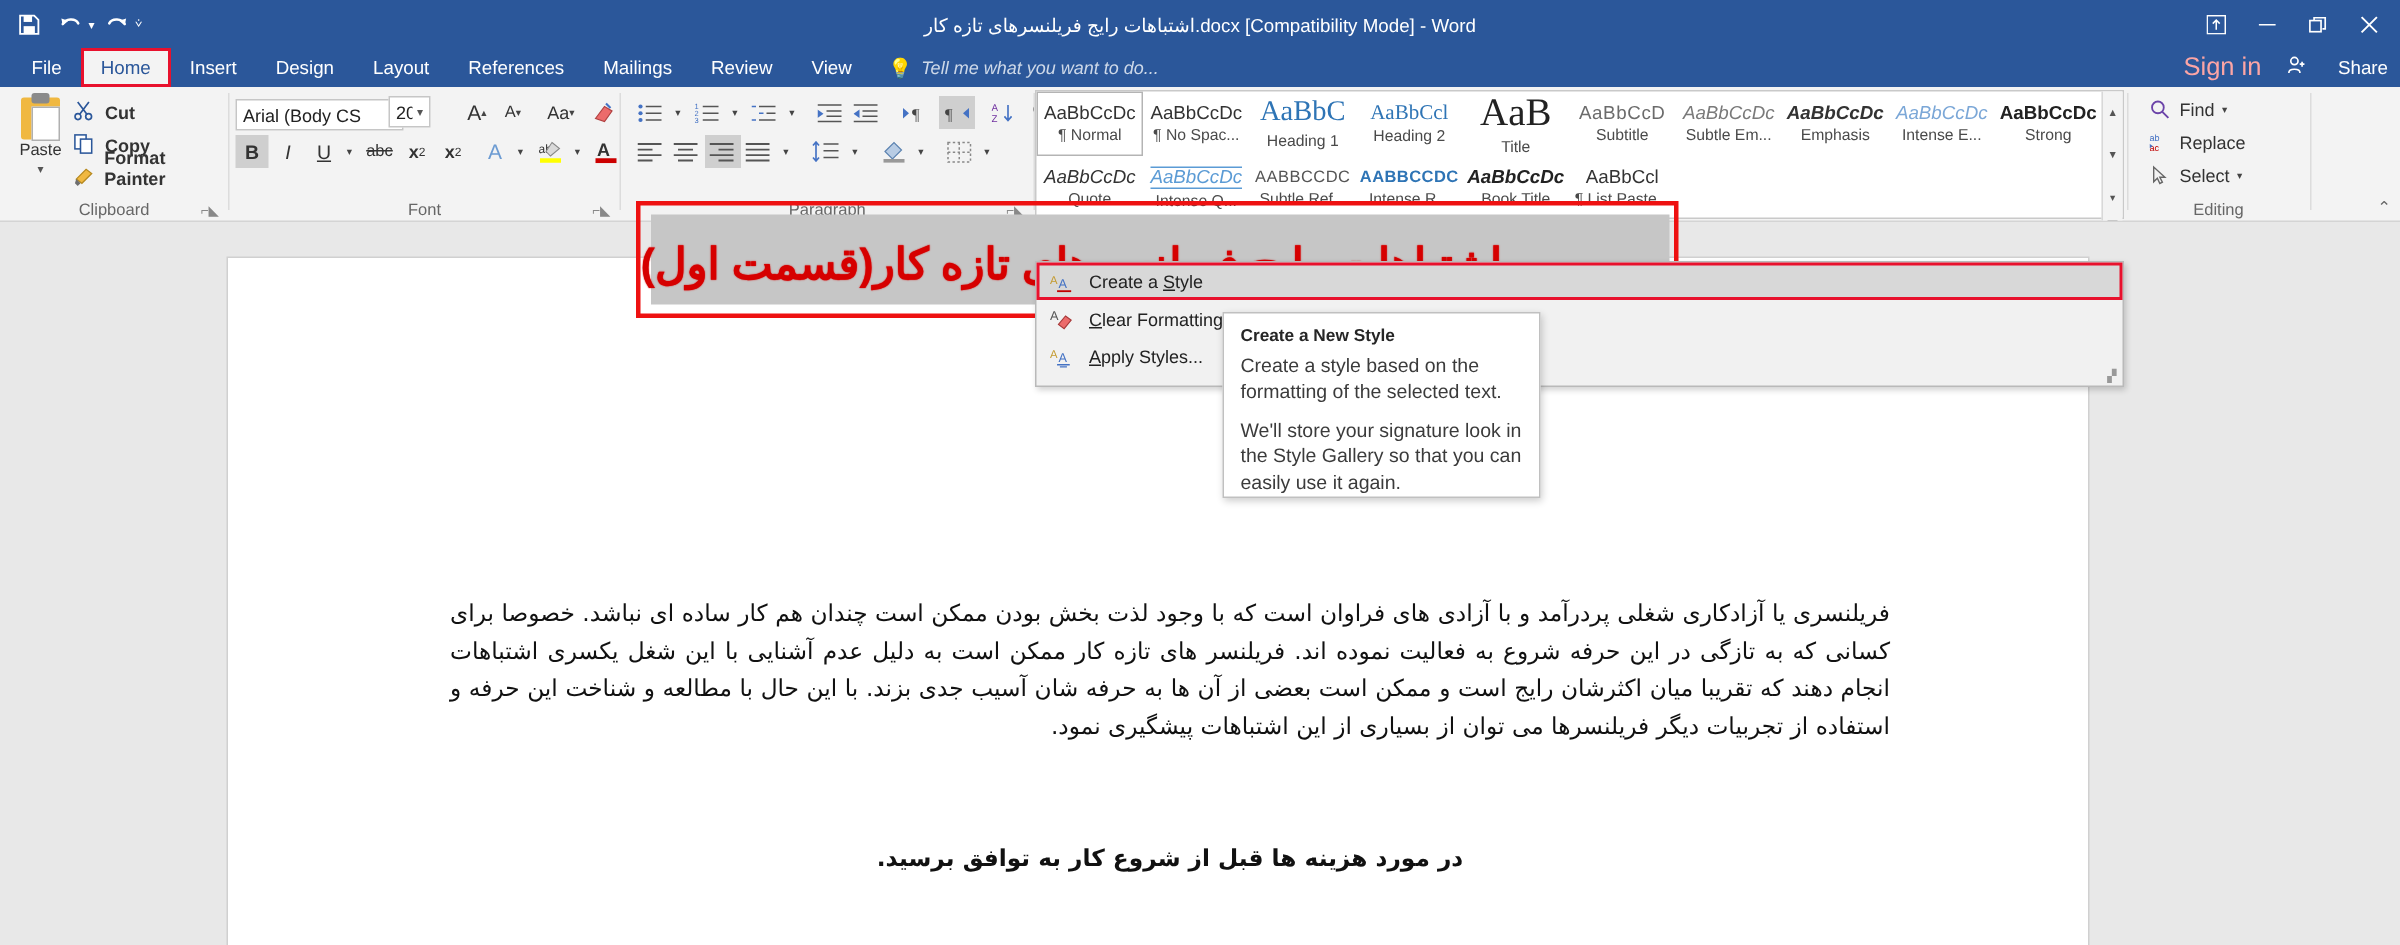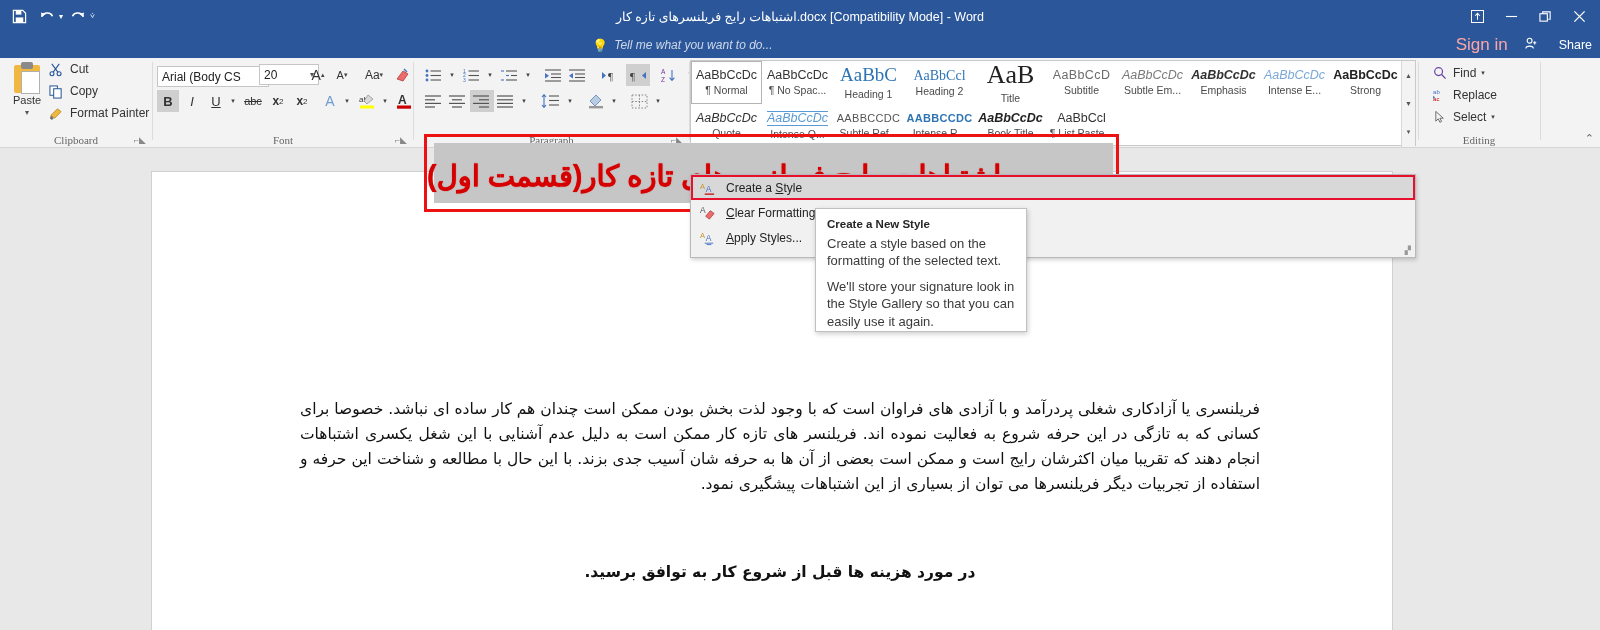--- a/index.html
+++ b/index.html
@@ -59,40 +59,40 @@
   .share { color: #fff; font-size: 12.5px; display: flex; align-items: center; gap: 21px; }
 
   
   .ribbon {
     position: absolute; top: 58px; left: 0; width: 1600px; height: 90px;
     background: #f3f3f3; border-bottom: 1px solid #d4d4d4;
   }
   .grp { position: absolute; top: 0; height: 90px; }
   .grp-label {
     position: absolute; bottom: 2px; left: 0; width: 100%;
-    text-align: center; font-size: 11px; color: #666; font-family: Liberation Serif, serif;
+    text-align: center; font-size: 11px; color: #666;
   }
   .grp-sep { position: absolute; top: 4px; width: 1px; height: 78px; background: #dcdcdc; }
   .dlg-launcher {
     position: absolute; bottom: 3px; font-size: 9px; color: #888;
   }
 
   
   .paste-btn {
     position: absolute; left: 6px; top: 2px; width: 42px; height: 72px;
     display: flex; flex-direction: column; align-items: center; font-size: 11px; color: #333;
   }
   .clip-icon { width: 30px; height: 32px; position: relative; margin-top: 2px; }
   .clip-body { position: absolute; left: 2px; top: 3px; width: 26px; height: 28px; background: #f0b841; border-radius: 2px; }
   .clip-clamp { position: absolute; left: 9px; top: 0px; width: 12px; height: 7px; background: #8a8a8a; border-radius: 2px; }
   .clip-page { position: absolute; left: 9px; top: 9px; width: 19px; height: 23px; background: #fff; border: 1px solid #b0b0b0; }
   .paste-caret { font-size: 8px; color: #555; margin-top: 2px; }
   .clip-item {
-    position: absolute; left: 48px; display: flex; align-items: flex-start; gap: 6px;
-    font-size: 12px; color: #333; height: 20px;
+    position: absolute; left: 48px; display: flex; align-items: flex-end; gap: 6px;
+    font-size: 12px; color: #333; height: 20px; font-weight: bold;
   }
   .mini-icon { width: 16px; height: 16px; display: flex; align-items: center; justify-content: center; font-size: 13px; }
 
   
   .fontbox {
     position: absolute; background: #fff; border: 1px solid #c6c6c6;
     height: 21px; display: flex; align-items: center; font-size: 12px; color: #222;
     padding: 0 4px;
   }
   .fontbox .cv { flex: 1; overflow: hidden; white-space: nowrap; }
@@ -235,20 +235,31 @@
     </div>
     <div class="wincontrol close">
       <svg width="13" height="13" viewBox="0 0 14 14">
           <path d="M1.5 1.5 L12.5 12.5 M12.5 1.5 L1.5 12.5" stroke="#fff" stroke-width="1.4"></path>
         </svg>
     </div>
   </div>
 </div>
 
 <div class="tabbar">
+  <div class="tabs">
+    <div class="tab file">File</div>
+    <div class="tab active">Home</div>
+    <div class="tab">Insert</div>
+    <div class="tab">Design</div>
+    <div class="tab">Layout</div>
+    <div class="tab">References</div>
+    <div class="tab">Mailings</div>
+    <div class="tab">Review</div>
+    <div class="tab">View</div>
+  </div>
 
   <div class="tellme">
     <span class="bulb">💡</span>
     <span>Tell me what you want to do...</span>
   </div>
 
   <div class="signin-area">
     <div class="signin">Sign in</div>
     <div class="share">
       <span>
@@ -308,21 +319,21 @@
     <div class="grp-label">Clipboard</div>
     <div class="dlg-launcher" style="right:6px;">⌐◣</div>
   </div>
   <div class="grp-sep" style="left:152px;"></div>
 
   <div class="grp" style="left:153px; width:260px;">
     <div class="fontbox" style="left:4px; top:8px; width:112px;">
       <span class="cv">Arial (Body CS</span>
       <span class="cr">▾</span>
     </div>
-    <div class="fontbox" style="left:106px; top:6px; width:60px;">
+    <div class="fontbox" style="left:106px; top:6px; width:28px;">
       <span class="cv">20</span>
       <span class="cr">▾</span>
     </div>
     <div class="rbtn" style="left:154px; top:6px; width:22px; font-size:14px;">A<span class="cap">▴</span></div>
     <div class="rbtn" style="left:178px; top:6px; width:22px; font-size:11px;">A<span class="cap">▾</span></div>
     <div class="rbtn" style="left:206px; top:6px; width:30px;">Aa <span class="cap">▾</span></div>
     <div class="rbtn" style="left:240px; top:6px; width:20px;">
       <svg width="16" height="15" viewBox="0 0 16 15">
           <path d="M2 11 L8 3 L13 6 L8 13 Z" fill="#ec6b6b" stroke="#b04040" stroke-width="0.8"></path>
           <path d="M9 1 L12 4" stroke="#4472c4" stroke-width="1.4"></path>

